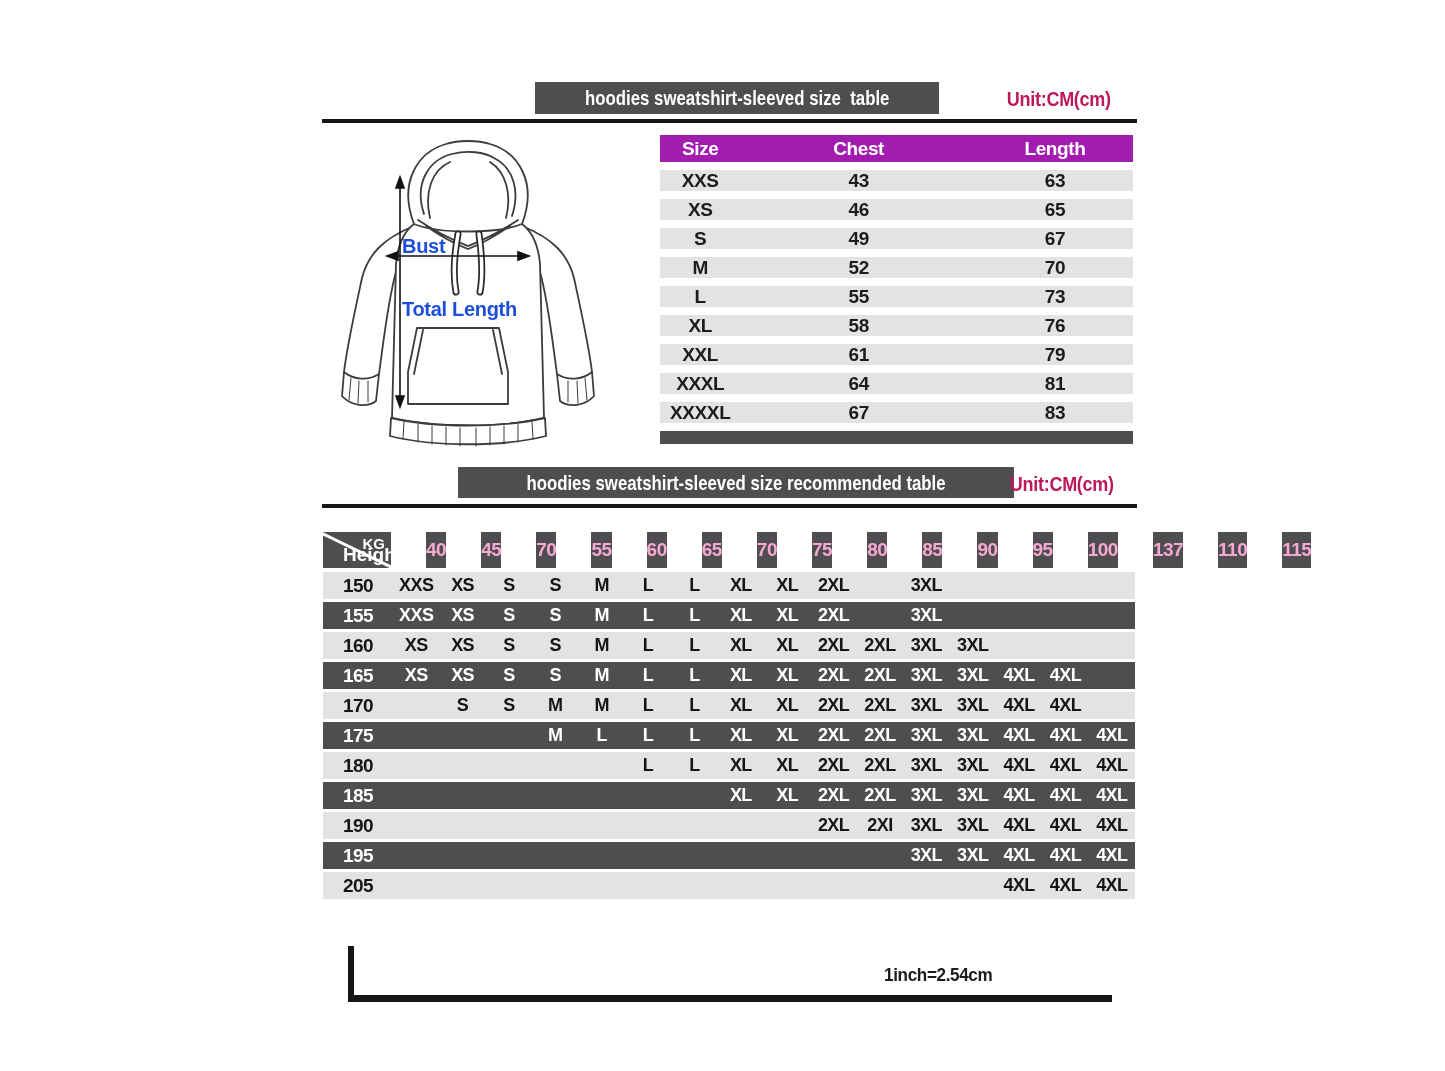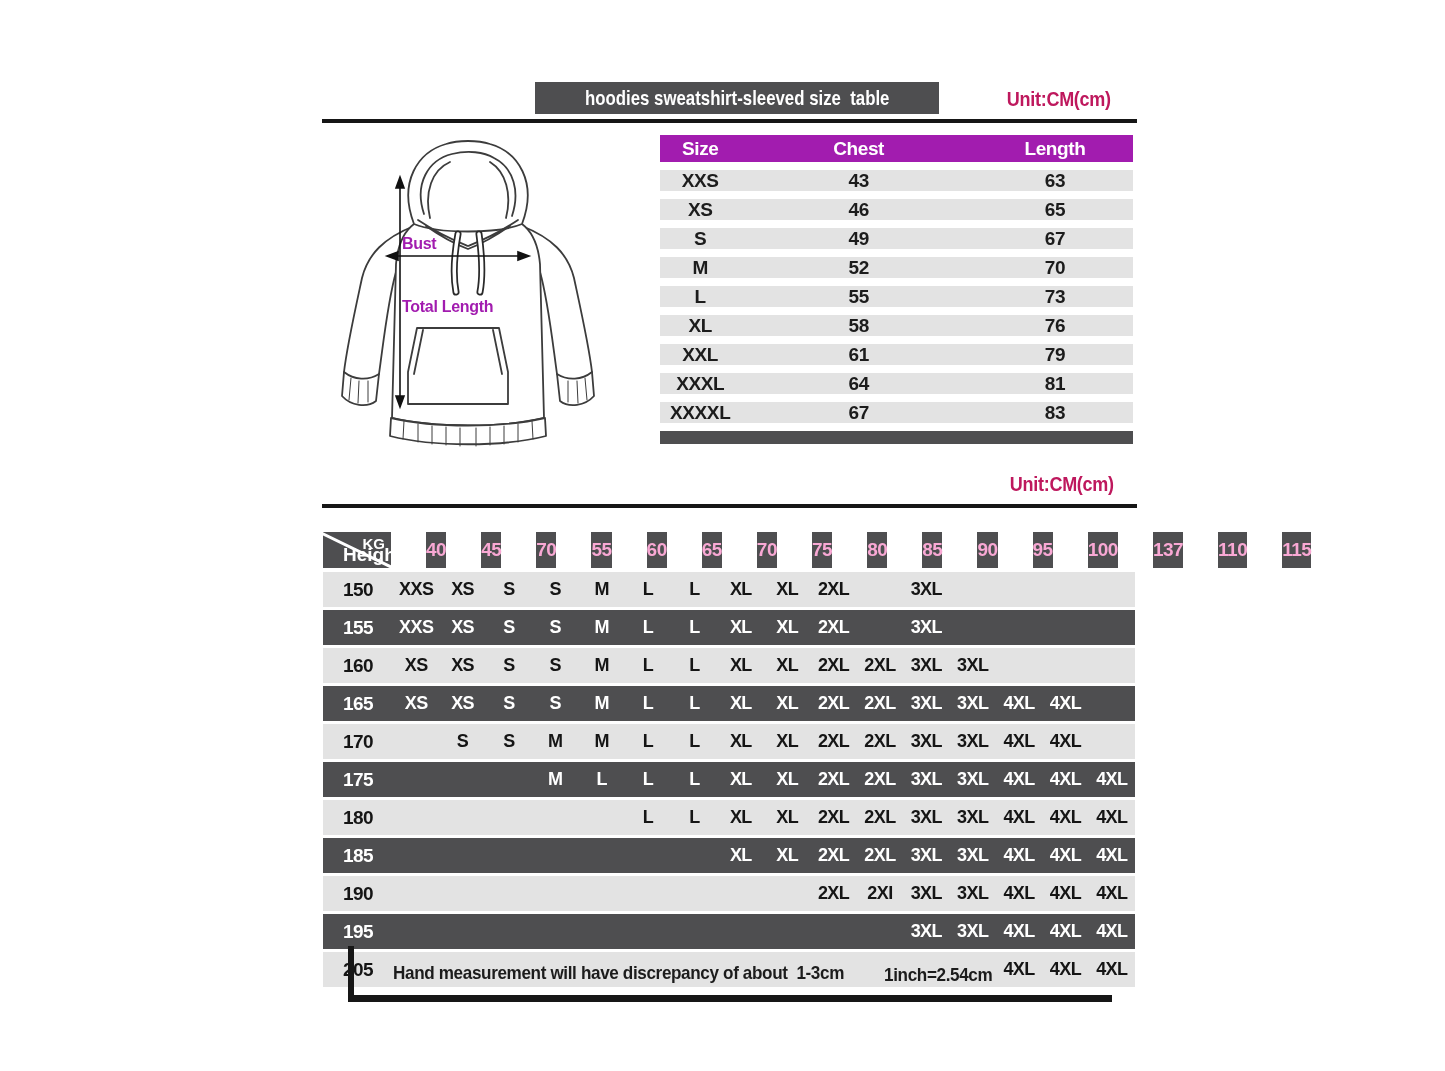--- a/index.html
+++ b/index.html
@@ -15,33 +15,33 @@
   #size-table{position:absolute;left:660px;top:135px;width:473px;}
   .st-header{display:grid;grid-template-columns:17% 50% 33%;background:#a21caf;color:#fff;
              height:27px;align-items:center;text-align:center;font-size:19px;letter-spacing:-0.4px;}
   .st-row{display:grid;grid-template-columns:17% 50% 33%;background:#e3e3e3;height:21px;margin-top:8px;
           align-items:center;text-align:center;font-size:19px;letter-spacing:-0.4px;}
   .st-footerbar{height:13px;background:#4e4e50;margin-top:8px;}
 
   
   #diagram{position:absolute;left:318px;top:130px;width:300px;height:330px;}
   #diagram svg{position:absolute;left:0;top:0;}
-  .diag-label{position:absolute;color:#a21caf;font-size:16px;letter-spacing:-0.3px;white-space:nowrap;}
+  .diag-label{position:absolute;color:#1d4ed8;font-size:20px;letter-spacing:-0.3px;white-space:nowrap;}
 
   
   #matrix{position:absolute;left:323px;top:532px;width:812px;}
   .mx-headrow{display:grid;grid-template-columns:70px repeat(16,1fr);height:36px;margin-bottom:4px;gap:31px;}
   .mx-corner{position:relative;background:#4e4e50;color:#fff;margin-right:2px;overflow:hidden;}
   .mx-diag{position:absolute;left:-12%;top:46%;width:124%;height:3px;background:#ffffff;
            transform:rotate(26deg);transform-origin:center;}
   .mx-kg{position:absolute;top:3px;right:6px;font-size:15px;}
   .mx-height{position:absolute;bottom:2px;left:20px;font-size:19px;}
   .mx-colbox{background:#4e4e50;color:#f9a8d4;margin:0 2px;display:flex;align-items:center;justify-content:center;
              font-size:19px;letter-spacing:-0.5px;}
-  .mx-row{display:grid;grid-template-columns:70px repeat(16,1fr);height:35px;margin-bottom:3px;
+  .mx-row{display:grid;grid-template-columns:70px repeat(16,1fr);height:27px;margin-bottom:3px;
           align-items:center;text-align:center;font-size:18px;letter-spacing:-0.6px;}
   .mx-row.light{background:#e3e3e3;color:#151515;}
   .mx-row.dark{background:#4e4e50;color:#ffffff;}
   .mx-rowlabel{font-size:19px;}
 
   
   #footer-vbar{position:absolute;left:348px;top:946px;width:6px;height:53px;background:#161616;}
   #footer-hbar{position:absolute;left:348px;top:995px;width:764px;height:7px;background:#161616;}
   #footer-note{position:absolute;left:368px;top:962px;font-size:19px;letter-spacing:-0.4px;}
   #footer-conv{position:absolute;left:878px;top:964px;font-size:19px;letter-spacing:-0.4px;}
@@ -154,20 +154,23 @@
         </div>
         <div class="st-row">
           <div>XXXXL</div>
           <div>67</div>
           <div>83</div>
         </div>
       </div>
     <div class="st-footerbar"></div>
   </div>
 
+  <div class="bar" style="left:442px;top:467px;width:556px;height:31px;">
+    <span class="cond" style="font-size:21px;">hoodies sweatshirt-sleeved size recommended table</span>
+  </div>
   <div class="unit" style="left:1004px;top:473px;">
     <span class="cond90">Unit:CM(cm)</span>
   </div>
   <div class="rule" style="left:322px;top:504px;width:815px;"></div>
 
   <div id="matrix">
     <div class="mx-headrow">
       <div class="mx-corner">
         <div class="mx-diag"></div>
         <span class="mx-kg">KG</span>
@@ -398,20 +401,17 @@
           <div></div>
           <div>4XL</div>
           <div>4XL</div>
           <div>4XL</div>
         </div>
       </div>
   </div>
 
   <div id="footer-vbar"></div>
   <div id="footer-hbar"></div>
-  <div id="footer-note">
-    <span class="cond90">Hand measurement will have discrepancy of about  1-3cm</span>
-  </div>
   <div id="footer-conv">
     <span class="cond90">1inch=2.54cm</span>
   </div>
 
 </div>
 
 </body></html>

